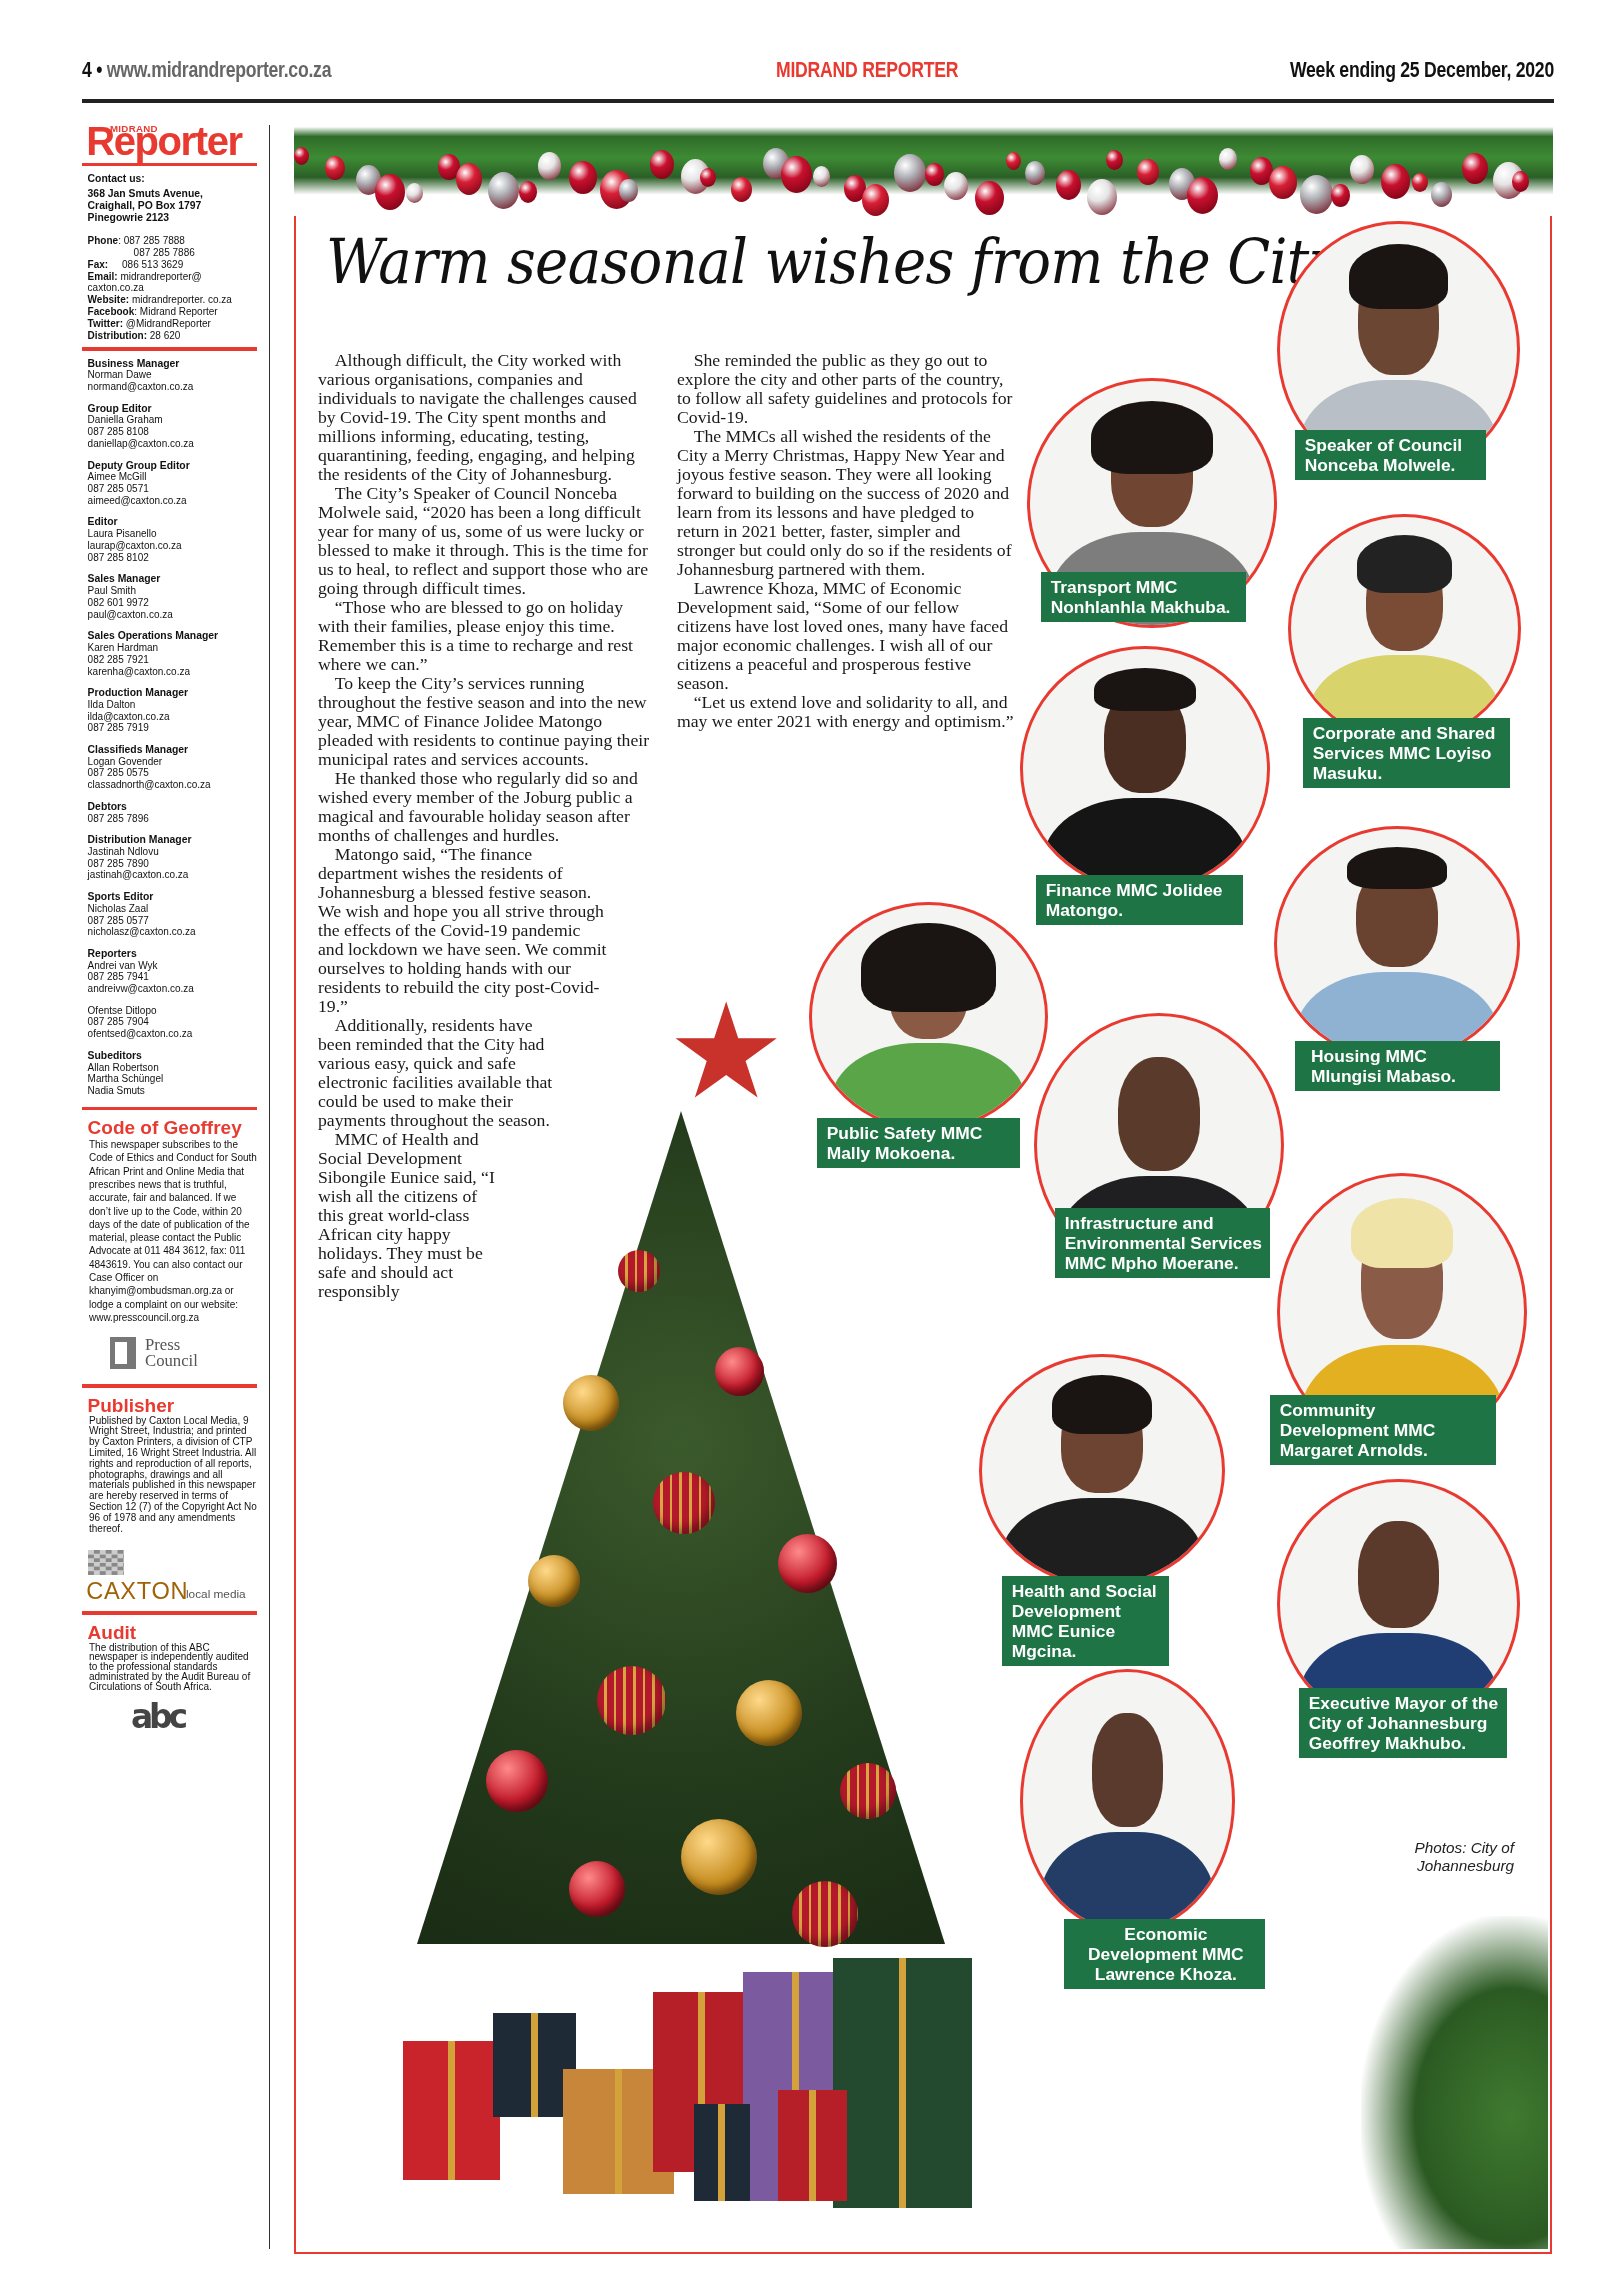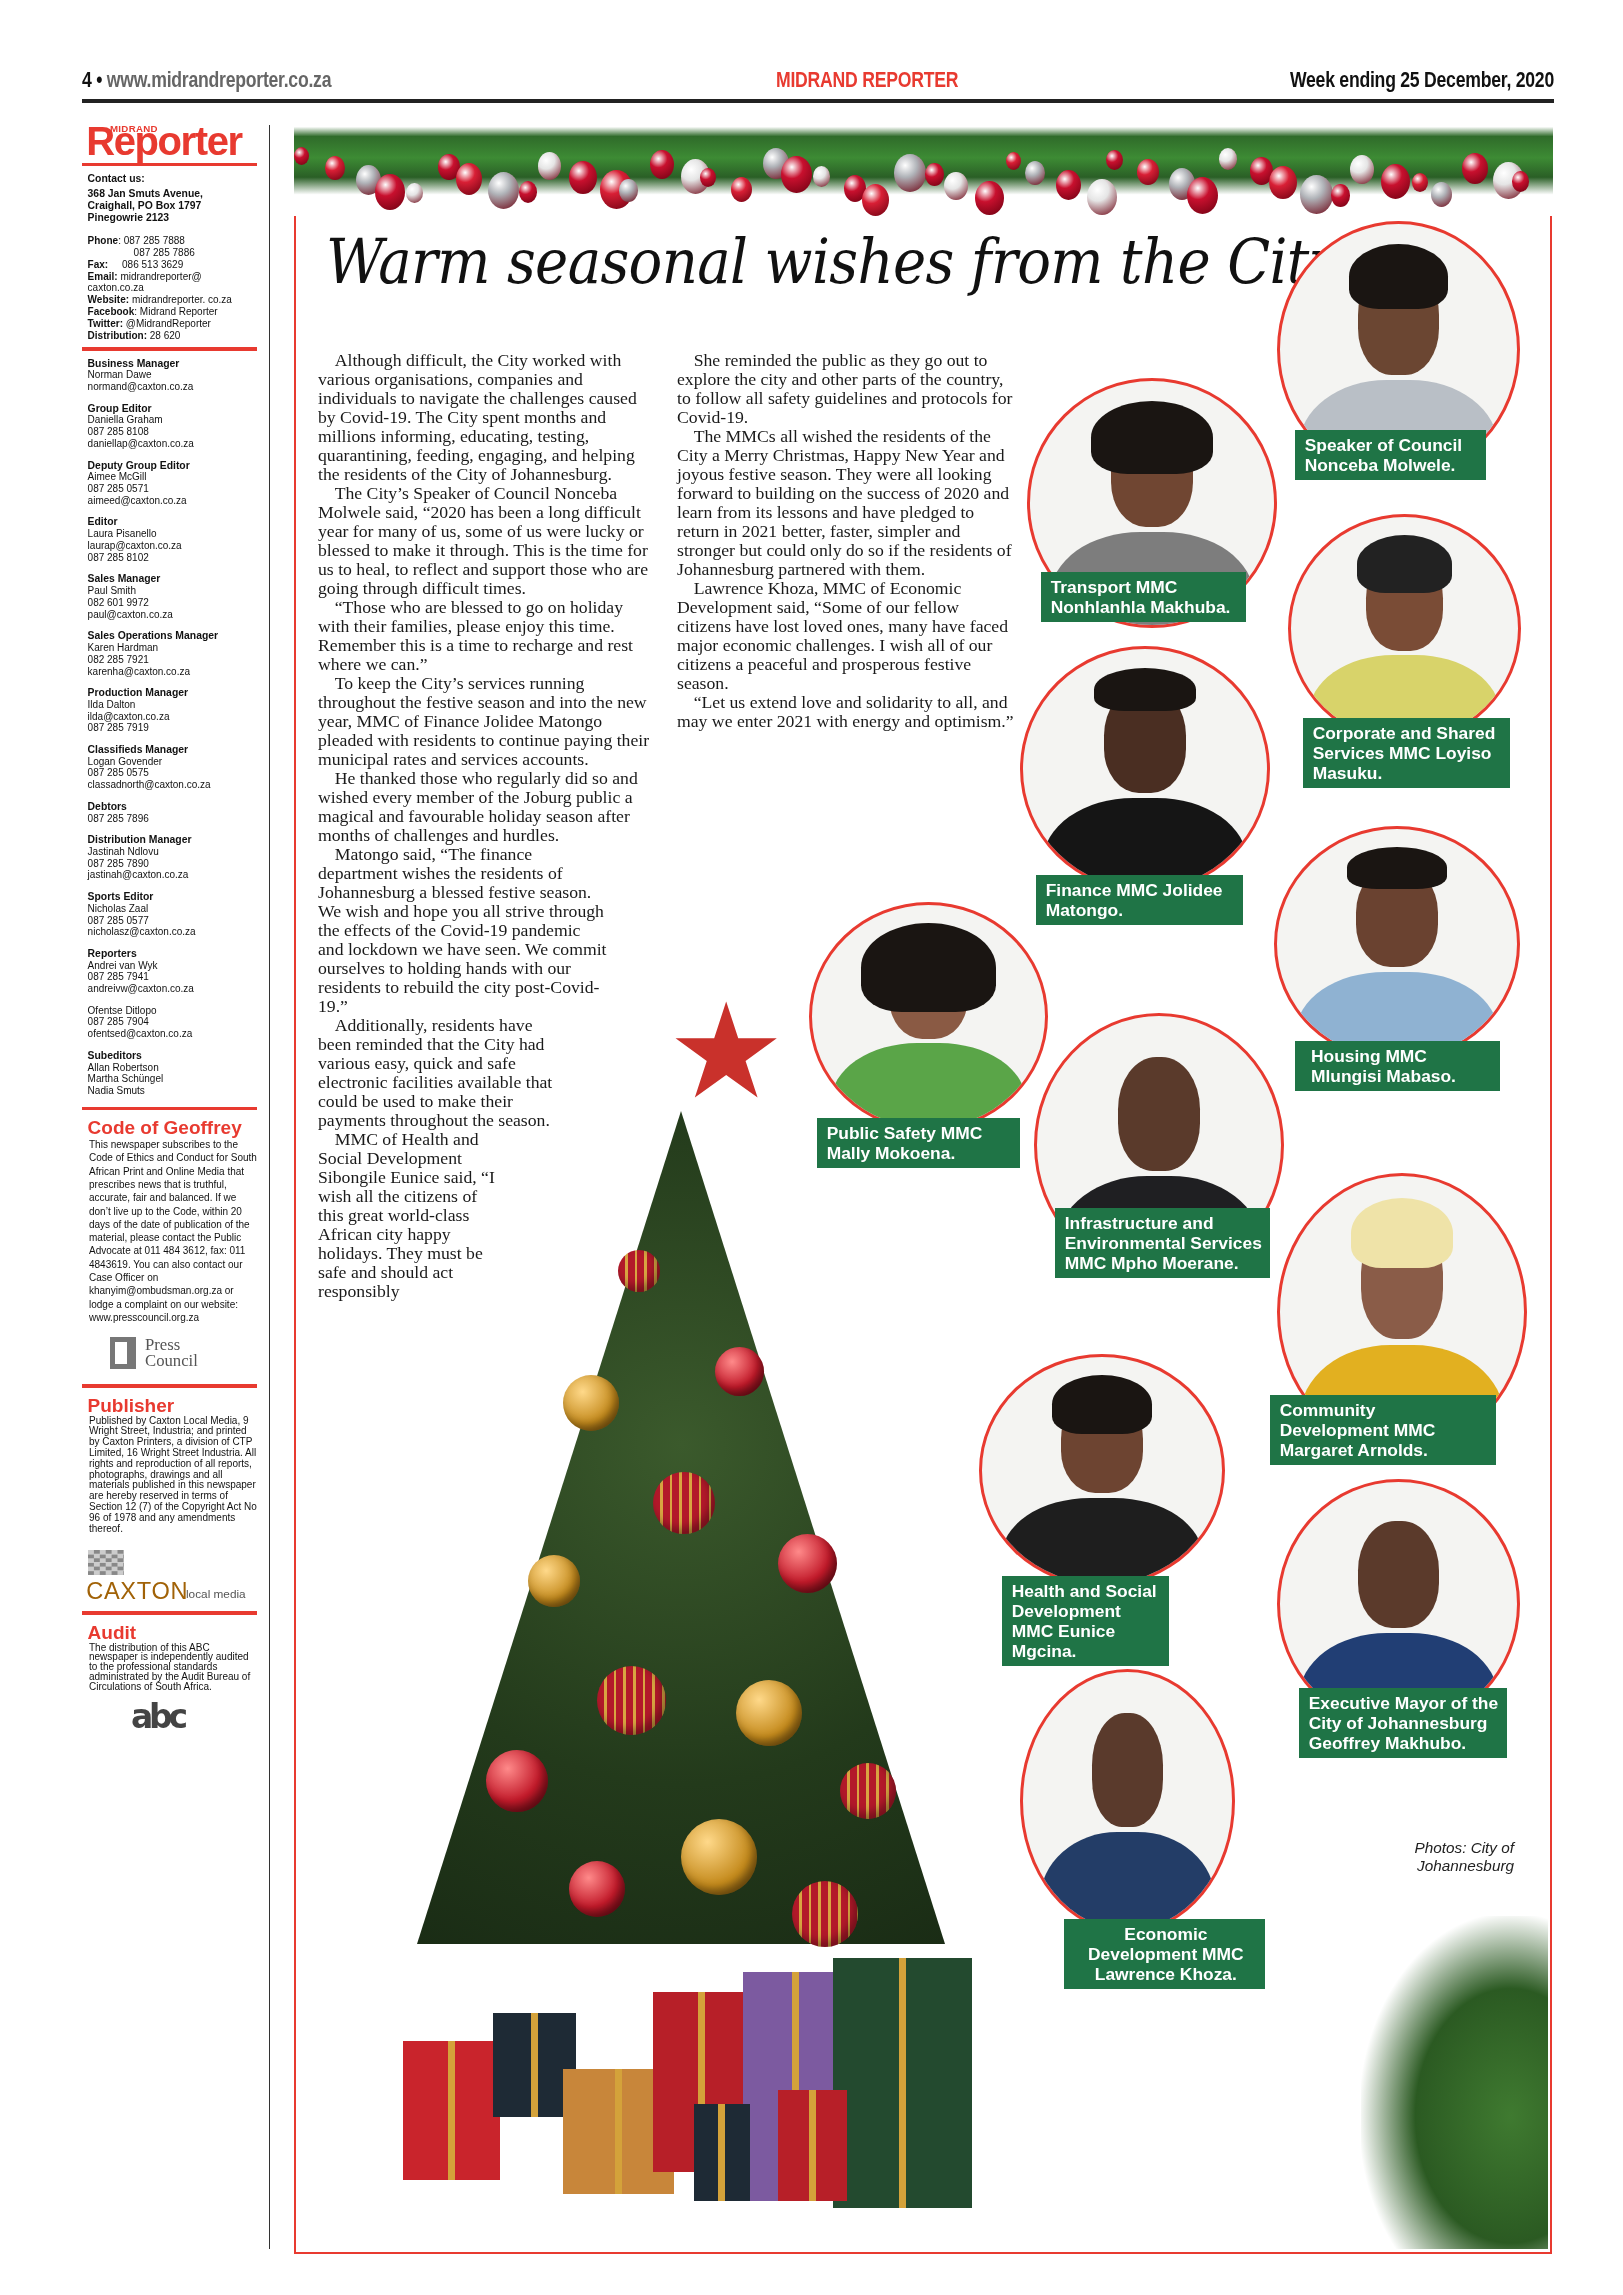--- a/index.html
+++ b/index.html
@@ -1,19 +1,19 @@
 <!DOCTYPE html>
 <html style="font-size:11px"><head>
 <meta charset="utf-8">
 <style>
   html, body { margin:0; padding:0; background:#ffffff; }
   body { width:1624px; height:2295px; position:relative; overflow:hidden; font-family:"Liberation Sans", sans-serif; color:#111; }
 
   
-  .masthead { position:absolute; left:82px; top:68px; width:1472px; height:28px; }
+  .masthead { position:absolute; left:82px; top:58px; width:1472px; height:28px; }
   .mh-left { position:absolute; left:0; top:0; font-family:"Liberation Sans", sans-serif; font-weight:bold; font-size:21.5px; letter-spacing:-0.3px; color:#666; transform:scaleX(0.82); transform-origin:left center; white-space:nowrap; }
   .mh-left .pg { color:#111; }
   .mh-center { position:absolute; left:694px; top:0; font-weight:bold; font-size:21.5px; color:#e83a30; transform:scaleX(0.82); transform-origin:left center; white-space:nowrap; letter-spacing:-0.3px; }
   .mh-right { position:absolute; right:0; top:0; font-weight:bold; font-size:21.5px; color:#111; transform:scaleX(0.82); transform-origin:right center; white-space:nowrap; letter-spacing:-0.3px; }
   .mh-rule { position:absolute; left:82px; top:99px; width:1472px; height:4.2px; background:#222; }
 
   
   .sidebar { position:absolute; left:82px; top:117px; width:175px; }
   .vrule { position:absolute; left:269px; top:125px; width:1.4px; height:2124px; background:#333; }
   .logo { position:relative; height:43px; }

